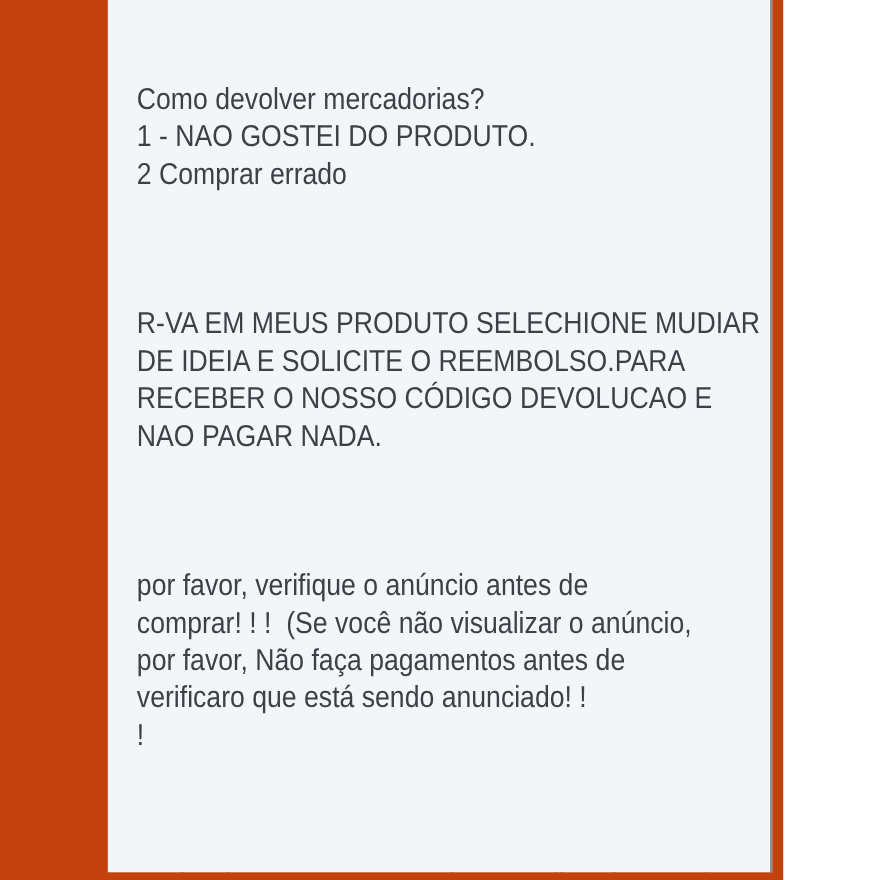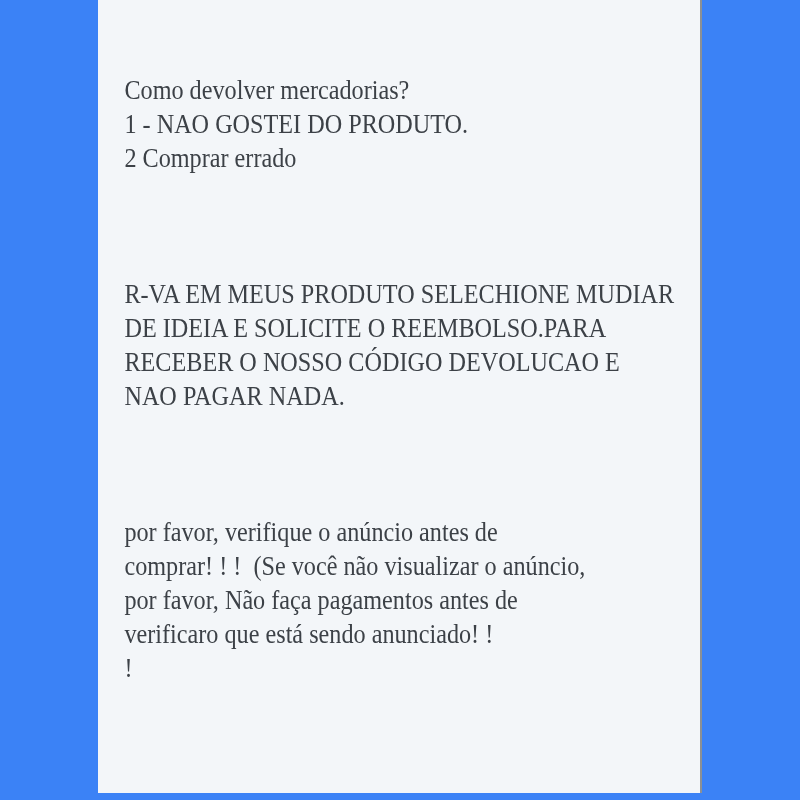--- a/index.html
+++ b/index.html
@@ -2,25 +2,25 @@
 <html><head>
 <meta charset="utf-8">
 <style>
   html, body {
     margin: 0;
     padding: 0;
     background: #ffffff;
   }
   .page {
     position: relative;
-    width: 800px;
+    width: 712px;
     height: 800px;
-    background: #3b82f6;
+    background: #c2410c;
     overflow: hidden;
-    font-family: Liberation Serif, serif;
+    font-family: Liberation Sans, sans-serif;
   }
   .panel {
     position: absolute;
     left: 98px;
     top: 0;
     width: 602px;
     height: 793px;
     background: #f3f6f9;
     border-right: 2px solid #8c9094;
     overflow: hidden;

